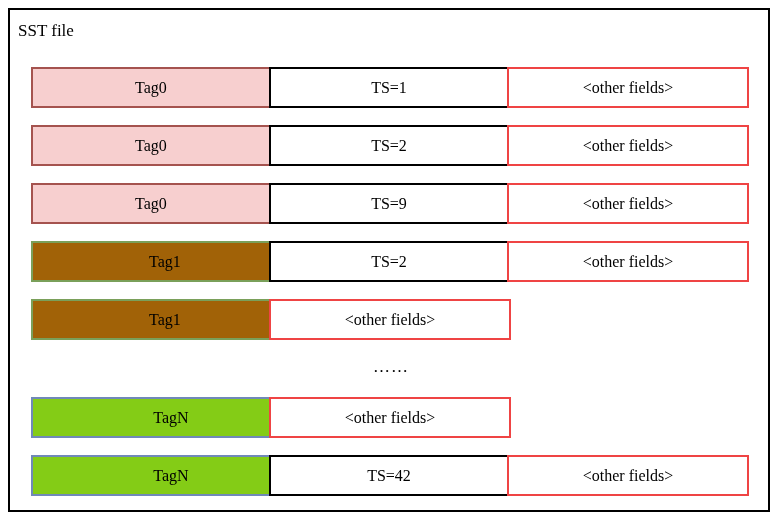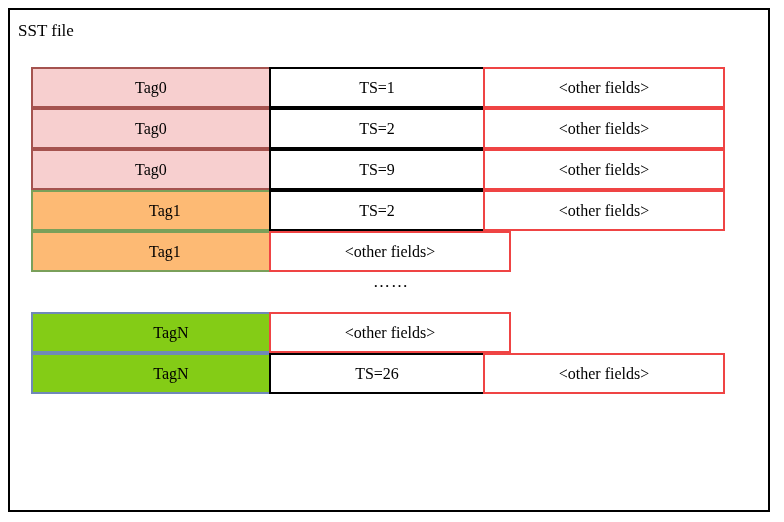--- a/index.html
+++ b/index.html
@@ -51,60 +51,61 @@
     left: 21px;
     top: 57px;
     width: 720px;
   }
 
   .entry-row {
     position: relative;
     display: flex;
     width: 720px;
     height: 41px;
+    margin-bottom: 17px;
     box-sizing: border-box;
   }
 
   .cell {
     box-sizing: border-box;
     display: flex;
     align-items: center;
     justify-content: center;
     font-size: 16px;
     line-height: 18px;
     white-space: nowrap;
   }
 
   .cell-tag {
     width: 240px;
     border: 2px solid #000000;
     background: #ffffff;
   }
 
   .cell-ts {
-    width: 216px;
+    width: 240px;
     margin-left: -2px;
     border: 2px solid #000000;
     background: #ffffff;
   }
 
   .cell-other {
     width: 242px;
     margin-left: -2px;
     border: 2px solid #ef4444;
     background: #ffffff;
   }
 
   
   .tag-red {
     background: #f7cfcf;
     border-color: #a5534f;
   }
   .tag-green {
-    background: #fdba74;
+    background: #a16207;
     border-color: #7aa05a;
     padding-left: 28px;
   }
   .tag-blue {
     background: #84cc16;
     border-color: #7089b8;
     padding-left: 40px;
   }
 
   
@@ -162,20 +163,20 @@
         </div>
         <div class="ellipsis-row">
           <div class="ellipsis-text">……</div>
         </div>
         <div class="entry-row">
           <div class="cell cell-tag tag-blue">TagN</div>
           <div class="cell cell-other">&lt;other fields&gt;</div>
         </div>
         <div class="entry-row">
           <div class="cell cell-tag tag-blue">TagN</div>
-          <div class="cell cell-ts">TS=26</div>
+          <div class="cell cell-ts">TS=42</div>
           <div class="cell cell-other">&lt;other fields&gt;</div>
         </div>
       </div>
 
   </div>
 
 </div>
 
 </body></html>

